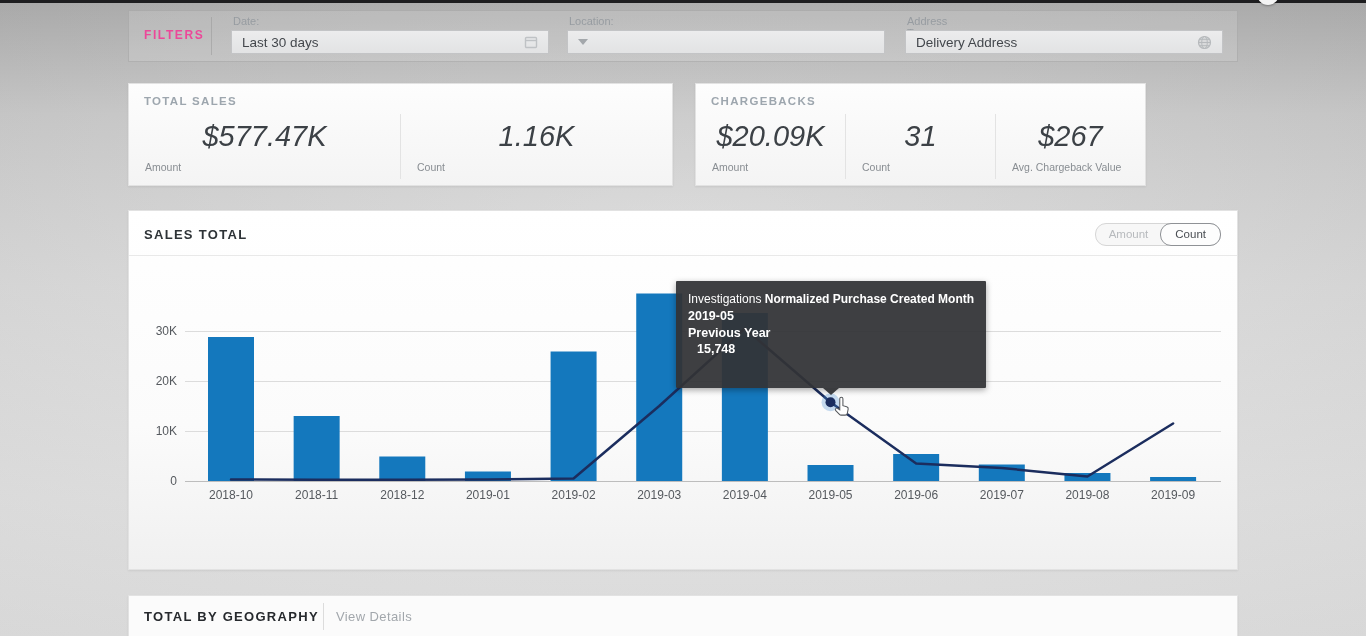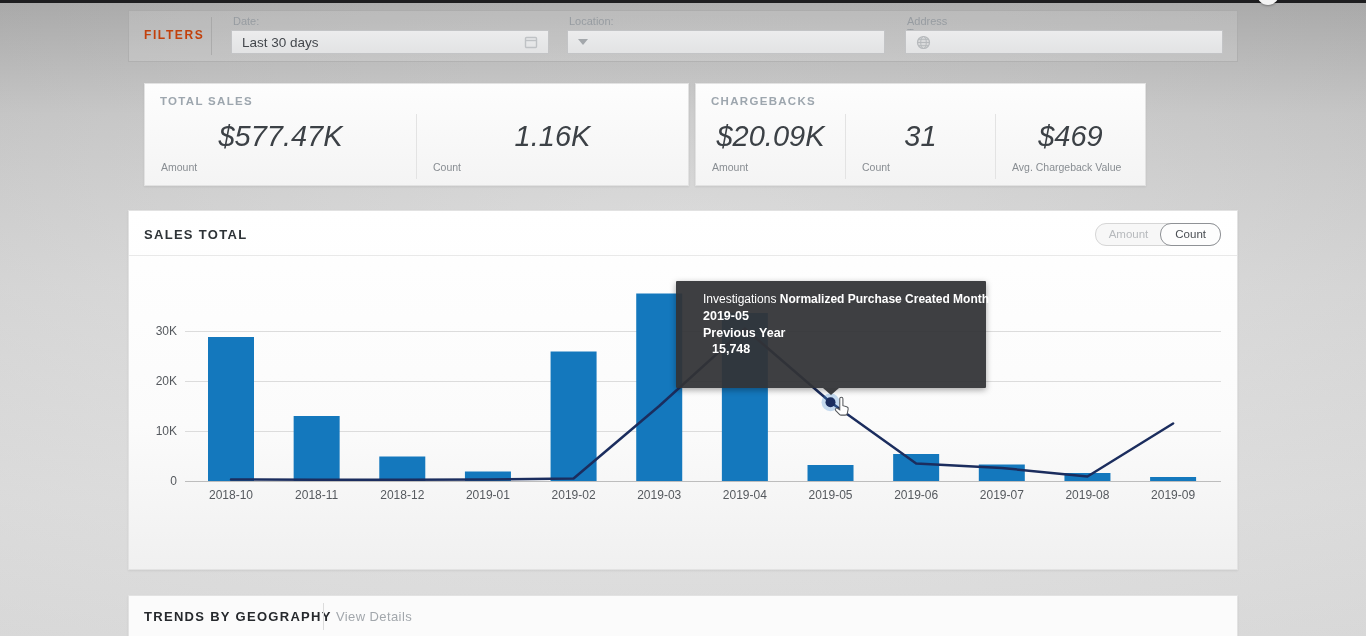--- a/index.html
+++ b/index.html
@@ -9,36 +9,36 @@
     background:
       radial-gradient(ellipse 130% 100% at 50% 38%, rgba(255,255,255,0.22), rgba(0,0,0,0.10)),
       linear-gradient(180deg,#a9a9a9 0%,#c7c7c7 18%,#d8d8d8 45%,#e5e5e5 78%,#e8e8e8 100%);
   }
   .top-strip{position:absolute;top:0;left:0;width:1366px;height:3px;background:#1e1e20;}
   .top-avatar{position:absolute;top:-9px;left:1257px;width:22px;height:14px;border-radius:0 0 11px 11px;background:#f4f4f4;box-shadow:0 1px 2px rgba(0,0,0,.3);}
 
   
   .filters-panel{position:absolute;left:128px;top:10px;width:1110px;height:52px;
     border:1px solid rgba(160,160,160,.55);background:rgba(255,255,255,.14);box-sizing:border-box;}
-  .filters-title{position:absolute;left:15px;top:17px;width:66px;color:#c2410c;font-size:12px;font-weight:bold;letter-spacing:1.6px;}
+  .filters-title{position:absolute;left:15px;top:17px;width:66px;color:#ec4899;font-size:12px;font-weight:bold;letter-spacing:1.6px;}
   .filters-divider{position:absolute;left:82px;top:6px;width:1px;height:38px;background:rgba(150,150,150,.5);}
   .field{position:absolute;top:0;height:52px;}
   .field-label{position:absolute;top:4px;left:2px;font-size:11px;color:#979ca1;}
   .field-box{position:absolute;top:19px;left:0;width:318px;height:24px;box-sizing:border-box;
     border:1px solid #c3c4c6;background:linear-gradient(180deg,#ececed,#e2e3e4);
     display:flex;align-items:center;padding:0 10px;cursor:pointer;}
   .field-value{flex:1;font-size:13.5px;color:#43474c;}
   .field-icon{flex:none;display:flex;align-items:center;}
   .f-date{left:102px;} .f-loc{left:438px;} .f-addr{left:776px;}
   .chev{width:0;height:0;border-left:5px solid transparent;border-right:5px solid transparent;border-top:6px solid #a3a7ab;}
 
   
   .card{position:absolute;top:83px;height:103px;background:linear-gradient(180deg,#fdfdfd,#f4f4f4);
     border:1px solid #e2e2e2;box-shadow:0 1px 2px rgba(0,0,0,.07);box-sizing:border-box;}
-  .card-sales{left:144px;width:545px;} .card-cb{left:695px;width:451px;}
+  .card-sales{left:128px;width:545px;} .card-cb{left:695px;width:451px;}
   .card-title{position:absolute;left:15px;top:11px;font-size:11.5px;font-weight:bold;letter-spacing:1.3px;color:#9da6ae;}
   .metrics{position:absolute;left:0;top:30px;bottom:6px;width:100%;display:flex;}
   .metric{flex:1;position:relative;}
   .metric + .metric{border-left:1px solid #e3e3e3;}
   .metric-value{position:absolute;top:6px;left:0;width:100%;text-align:center;font-size:29px;color:#3c4146;font-style:italic;}
   .metric-label{position:absolute;bottom:6px;left:16px;font-size:10.5px;color:#888d92;}
 
   
   .trends-panel{position:absolute;left:128px;top:210px;width:1110px;height:360px;
     background:linear-gradient(180deg,#ffffff 0%,#fbfbfb 60%,#f0f0f0 100%);
@@ -47,21 +47,21 @@
   .trends-title{position:absolute;left:15px;top:16px;font-size:13px;font-weight:bold;letter-spacing:1.3px;color:#2e3337;}
   .toggle{position:absolute;right:16px;top:12px;height:21px;display:flex;align-items:center;
     border:1px solid #d6d6d6;border-radius:11px;background:#f7f7f7;}
   .toggle-opt{padding:0 13px;font-size:11.5px;line-height:19px;color:#b7babd;cursor:pointer;}
   .toggle-opt.active{border:1px solid #8f9296;border-radius:11px;background:#fdfdfd;color:#4a4e53;margin:-1px;padding:0 14px;line-height:21px;}
   #trend-svg{position:absolute;left:0;top:45px;cursor:crosshair;}
   #trend-svg text{font-family:"Liberation Sans",sans-serif;font-size:12px;fill:#55595e;}
 
   
   .tooltip{position:absolute;left:547px;top:70px;width:310px;height:107px;box-sizing:border-box;
-    background:rgba(50,51,54,.94);color:#fff;padding:10px 27px;box-shadow:0 2px 6px rgba(0,0,0,.35);border-radius:1px;}
+    background:rgba(50,51,54,.94);color:#fff;padding:10px 12px;box-shadow:0 2px 6px rgba(0,0,0,.35);border-radius:1px;}
   .tooltip:after{content:"";position:absolute;left:147px;bottom:-7px;width:0;height:0;
     border-left:8px solid transparent;border-right:8px solid transparent;border-top:7px solid rgba(50,51,54,.94);}
   .tt-line1{font-size:12px;line-height:17px;white-space:nowrap;}
   .tt-line1 .bold{font-weight:bold;}
   .tt-period{font-size:12.5px;font-weight:bold;line-height:17px;}
   .tt-series{font-size:12.5px;font-weight:bold;line-height:16px;}
   .tt-value{font-size:12.5px;font-weight:bold;line-height:16px;margin-left:9px;}
 
   
   .geo-panel{position:absolute;left:128px;top:595px;width:1110px;height:70px;background:#fbfbfb;
@@ -98,20 +98,21 @@
     <div class="field-box">
       <span class="field-icon">
           <span class="chev"></span>
         </span>
     </div>
   </div>
 
   <div class="field f-addr">
     <div class="field-label">Address Type:</div>
     <div class="field-box">
+      <span class="field-value">Delivery Address</span>
       <span class="field-icon">
         <svg width="15" height="15" viewBox="0 0 15 15">
             <circle cx="7.5" cy="7.5" r="6" fill="#d9dadb" stroke="#b6b9bc" stroke-width="1.2"></circle>
             <ellipse cx="7.5" cy="7.5" rx="2.8" ry="6" fill="none" stroke="#b6b9bc" stroke-width="1"></ellipse>
             <line x1="1.5" y1="7.5" x2="13.5" y2="7.5" stroke="#b6b9bc" stroke-width="1"></line>
             <line x1="2.3" y1="4.3" x2="12.7" y2="4.3" stroke="#b6b9bc" stroke-width="1"></line>
             <line x1="2.3" y1="10.7" x2="12.7" y2="10.7" stroke="#b6b9bc" stroke-width="1"></line>
           </svg>
       </span>
     </div>
@@ -137,21 +138,21 @@
   <div class="metrics">
     <div class="metric">
       <div class="metric-value">$20.09K</div>
       <div class="metric-label">Amount</div>
     </div>
     <div class="metric">
       <div class="metric-value">31</div>
       <div class="metric-label">Count</div>
     </div>
     <div class="metric">
-      <div class="metric-value">$469</div>
+      <div class="metric-value">$267</div>
       <div class="metric-label">Avg. Chargeback Value</div>
     </div>
   </div>
 </div>
 
 <div class="trends-panel">
   <div class="trends-header">
     <div class="trends-title">SALES TOTAL</div>
     <div class="toggle">
       <span class="toggle-opt">Amount</span>
@@ -201,16 +202,16 @@
   <div class="tooltip">
     <div class="tt-line1"><span>Investigations </span><span class="bold">Normalized Purchase Created Month</span></div>
     <div class="tt-period">2019-05</div>
     <div class="tt-series">Previous Year</div>
     <div class="tt-value">15,748</div>
   </div>
 
 </div>
 
 <div class="geo-panel">
-  <div class="geo-title">TRENDS BY GEOGRAPHY</div>
+  <div class="geo-title">TOTAL BY GEOGRAPHY</div>
   <div class="geo-divider"></div>
   <div class="geo-link">View Details</div>
 </div>
 
 </body></html>

